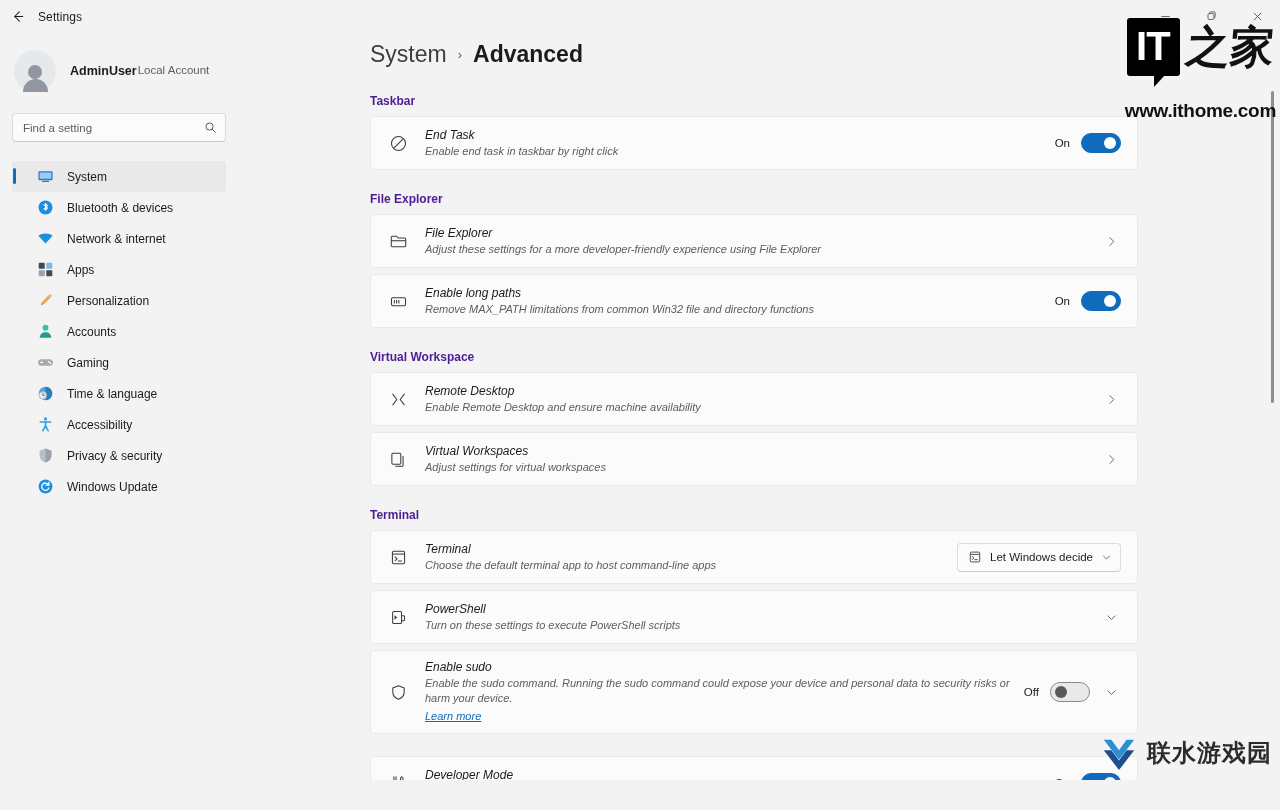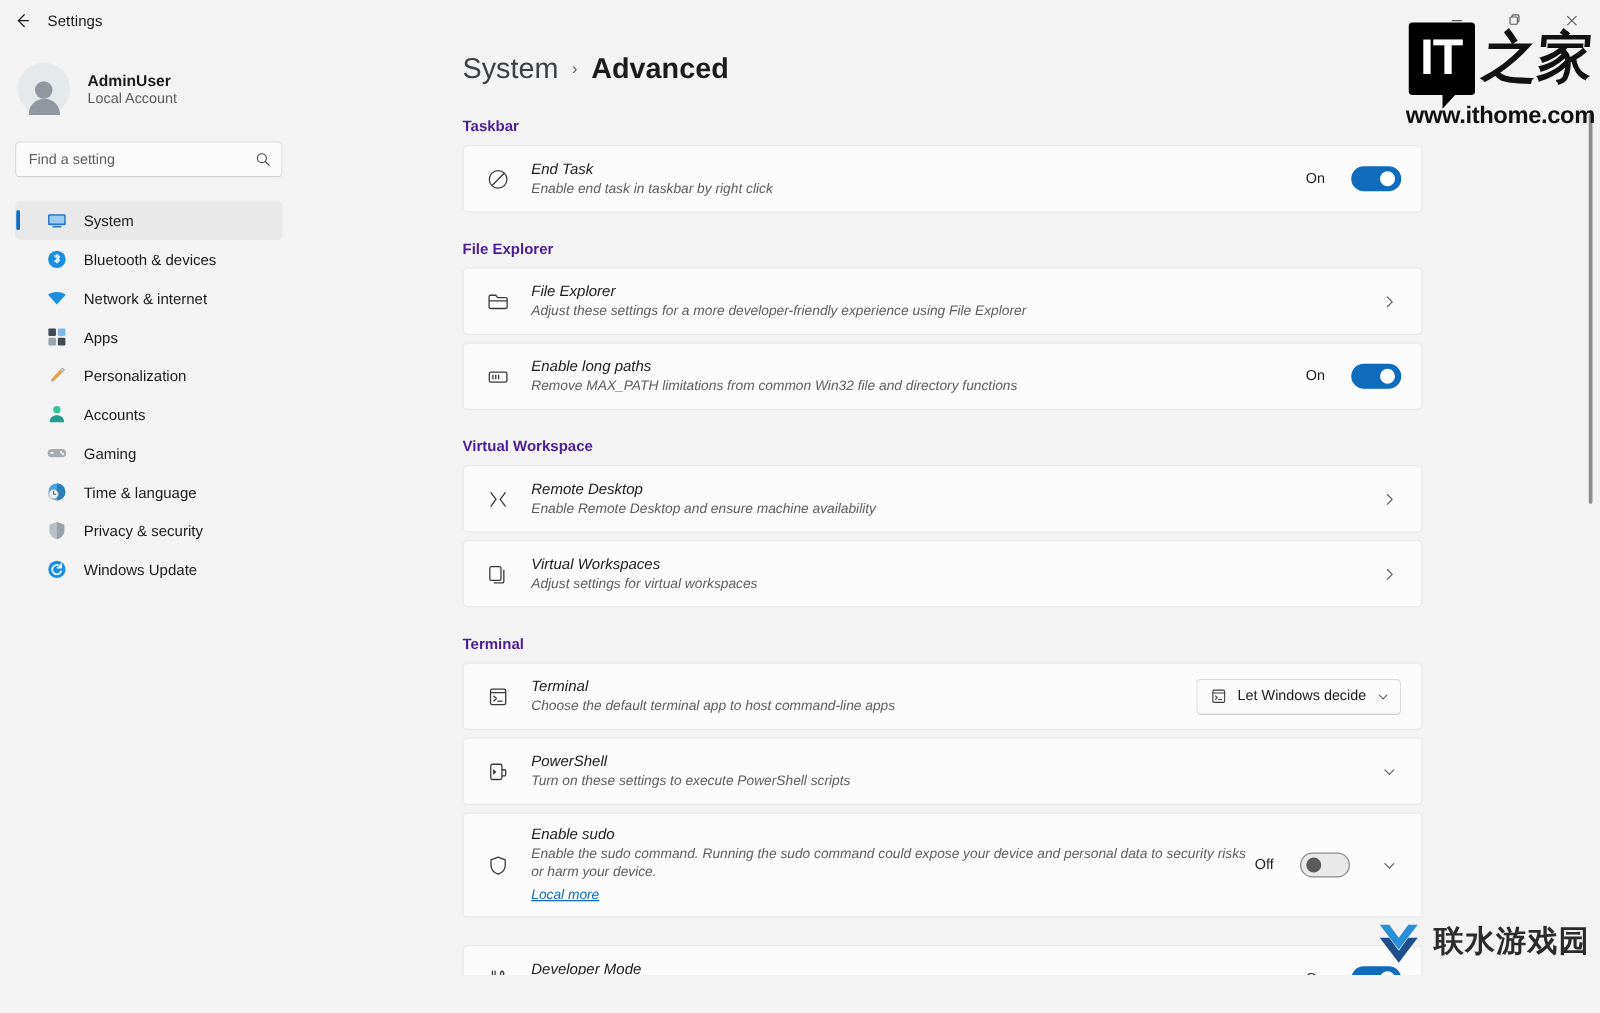--- a/index.html
+++ b/index.html
@@ -85,21 +85,21 @@
     position: relative; top: -13px;
   }
   .avatar .shoulders {
     width: 25px; height: 13px;
     border-radius: 13px 13px 0 0;
     background: #9097a1;
     position: absolute;
     margin-top: 29px;
   }
   .avatar-wrap { position: relative; width:42px; height:42px; }
-  .acct-text { display: flex; flex-direction: column; gap: 1px; }
+  .acct-text { display: flex; flex-direction: row; gap: 1px; }
   .acct-name { font-size: 12.5px; font-weight: bold; color: #1b1b1b; }
   .acct-sub  { font-size: 11.5px; color: #5d5d5d; }
 
   .searchbox {
     margin: 14px 0 0 12px;
     width: 214px; height: 29px;
     background: #fbfbfb;
     border: 1px solid #dcdcdc;
     border-bottom-color: #c9c9c9;
     border-radius: 4px;
@@ -182,21 +182,21 @@
     width: 54px; flex: 0 0 54px;
     display: flex; align-items: center; justify-content: center;
     color: #3b3b3b;
   }
   .card-ico svg { display: block; }
   .card-text { flex: 1; min-width: 0; padding: 9px 0; font-style: italic; }
   .card-title { font-size: 12px; color: #1b1b1b; line-height: 15px; }
   .card-sub { font-size: 11px; color: #5d5d5d; line-height: 15px; margin-top: 1px; }
   .card-link { font-size: 11px; color: #0f6cbd; line-height: 15px; text-decoration: underline; display: inline-block; margin-top: 1px; }
 
-  .card-right { display: flex; align-items: center; gap: 21px; flex: 0 0 auto; }
+  .card-right { display: flex; align-items: center; gap: 11px; flex: 0 0 auto; }
   .state-label { font-size: 11.5px; color: #1b1b1b; }
 
   
   .toggle {
     width: 40px; height: 20px;
     border-radius: 10px;
     position: relative;
     flex: 0 0 40px;
   }
   .toggle.on { background: #0f6cbd; border: 1px solid #0f6cbd; }
@@ -275,21 +275,21 @@
   }
   .wm-cjk {
     color: #111;
     font-size: 44px;
     line-height: 46px;
     font-weight: bold;
     font-family: "DejaVu Sans", sans-serif;
     transform: skewX(-5deg);
   }
   .wm-url {
-    margin-top: 6px;
+    margin-top: 24px;
     font-size: 19px;
     font-weight: bold;
     color: #111;
     letter-spacing: -.3px;
   }
 
   .wm-ls {
     position: absolute;
     right: 8px; bottom: 8px;
     z-index: 20;
@@ -445,20 +445,31 @@
             <svg width="17" height="17" viewBox="0 0 18 18">
               <circle cx="9" cy="9" r="7.2" fill="#4aa7dd"></circle>
               <path d="M9 1.8 A7.2 7.2 0 0 1 9 16.2 Z" fill="#2b7fb8"></path>
               <circle cx="6.2" cy="11" r="4" fill="#e8eef2" stroke="#9aa4ae" stroke-width=".7"></circle>
               <path d="M6.2 8.6 V11 H8" stroke="#4a4a4a" stroke-width=".8" fill="none" stroke-linecap="round"></path>
             </svg>
           </span>
           <span>Time &amp; language</span>
         </div>
 
+        <div class="nav-item">
+          <span class="nav-ico">
+            <svg width="17" height="17" viewBox="0 0 18 18" stroke="#2b9fe0" stroke-width="1.7" fill="none" stroke-linecap="round">
+              <circle cx="9" cy="3.1" r="1.7" fill="#2b9fe0" stroke="none"></circle>
+              <path d="M3.4 6.4 H14.6"></path>
+              <path d="M9 6.4 V10.4"></path>
+              <path d="M9 10.4 L6.2 15.6 M9 10.4 L11.8 15.6"></path>
+            </svg>
+          </span>
+          <span>Accessibility</span>
+        </div>
 
         <div class="nav-item">
           <span class="nav-ico">
             <svg width="17" height="17" viewBox="0 0 18 18">
               <path d="M9 1.6 L15.3 4 V8.7 C15.3 12.6 12.6 15.3 9 16.4 C5.4 15.3 2.7 12.6 2.7 8.7 V4 Z" fill="#b9bfc6"></path>
               <path d="M9 1.6 L15.3 4 V8.7 C15.3 12.6 12.6 15.3 9 16.4 Z" fill="#9aa2aa"></path>
             </svg>
           </span>
           <span>Privacy &amp; security</span>
         </div>
@@ -655,21 +666,21 @@
 
           <div class="card tall">
             <div class="card-ico">
               <svg width="19" height="19" viewBox="0 0 20 20" fill="none" stroke="currentColor" stroke-width="1.1">
                 <path d="M10 2.8 L16 5.2 V9.6 C16 13.4 13.5 15.9 10 17.2 C6.5 15.9 4 13.4 4 9.6 V5.2 Z" stroke-linejoin="round"></path>
               </svg>
             </div>
             <div class="card-text">
               <div class="card-title">Enable sudo</div>
               <div class="card-sub">Enable the sudo command. Running the sudo command could expose your device and personal data to security risks or harm your device.</div>
-              <a class="card-link" href="#">Local more</a>
+              <a class="card-link" href="#">Learn more</a>
             </div>
             <div class="card-right">
               <span class="state-label">Off</span>
               <span class="toggle off">
                   <span class="knob"></span>
                 </span>
               <span class="chev">
                 <svg width="13" height="13" viewBox="0 0 16 16" fill="none" stroke="currentColor" stroke-width="1.15">
                   <path d="M3.6 6 L8 10.4 L12.4 6" stroke-linecap="round" stroke-linejoin="round"></path>
                 </svg>

